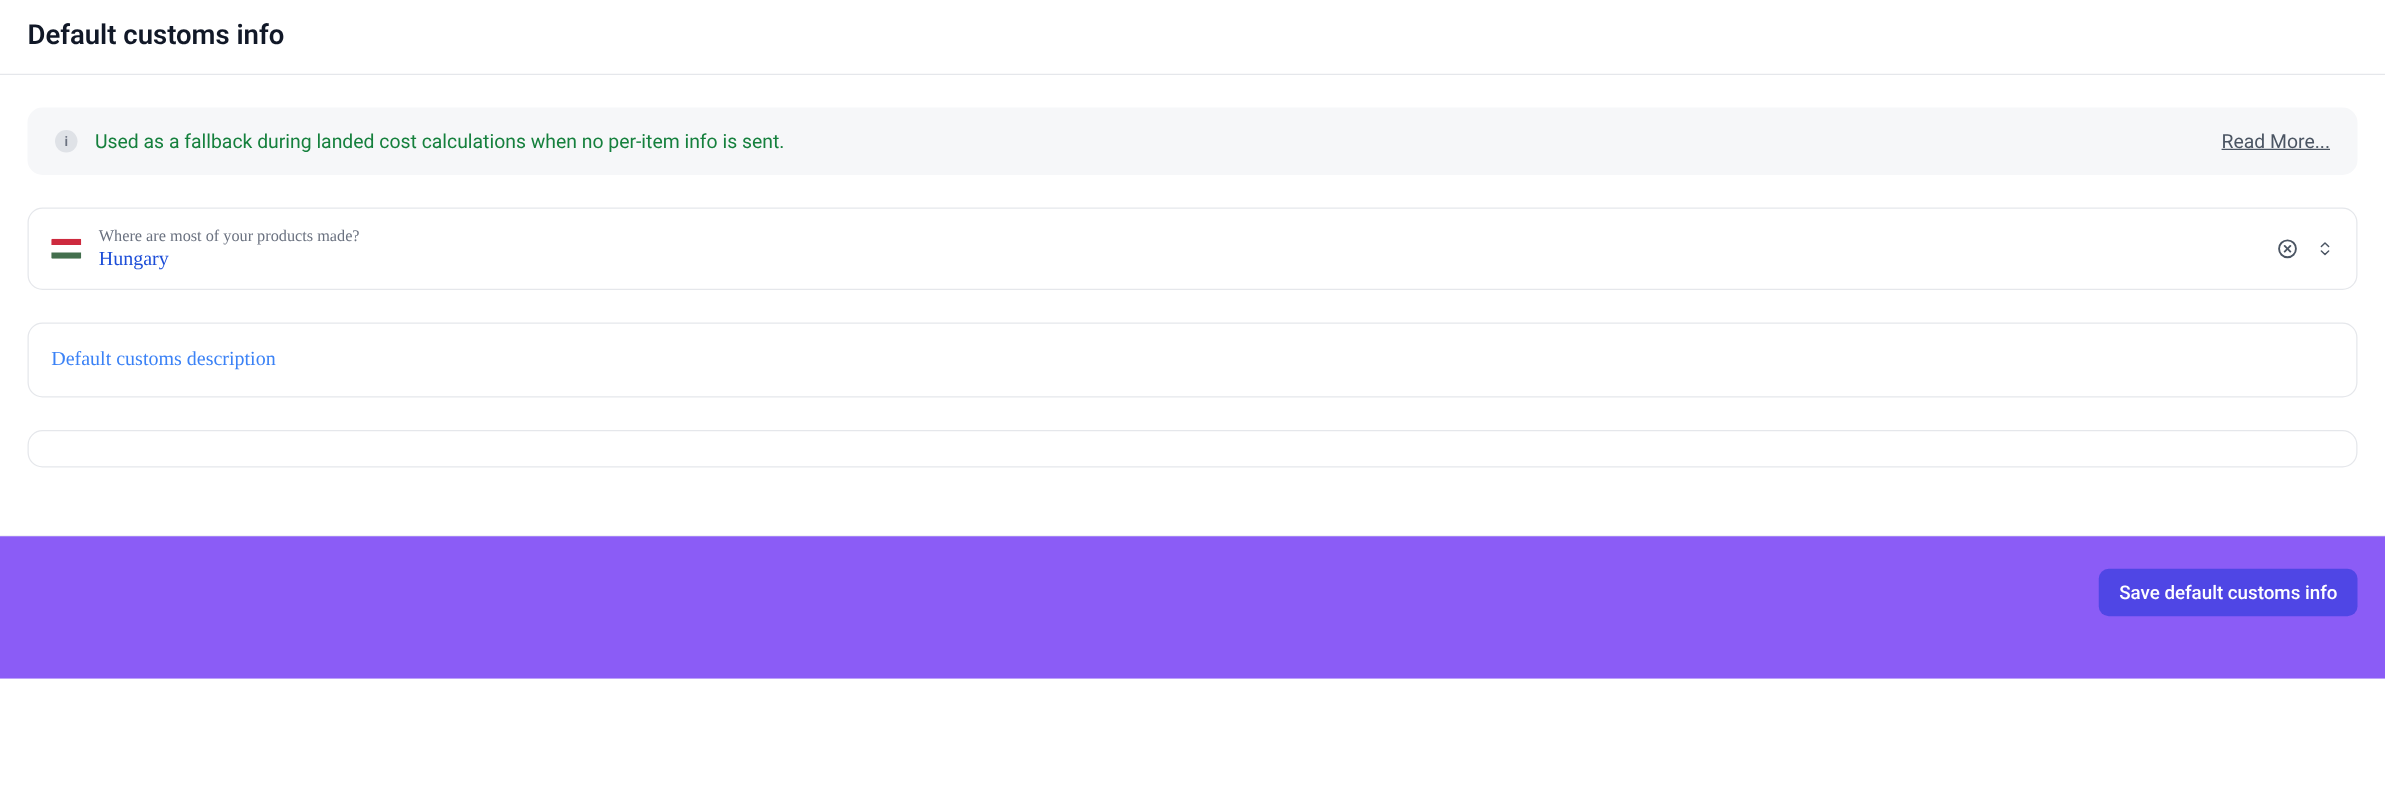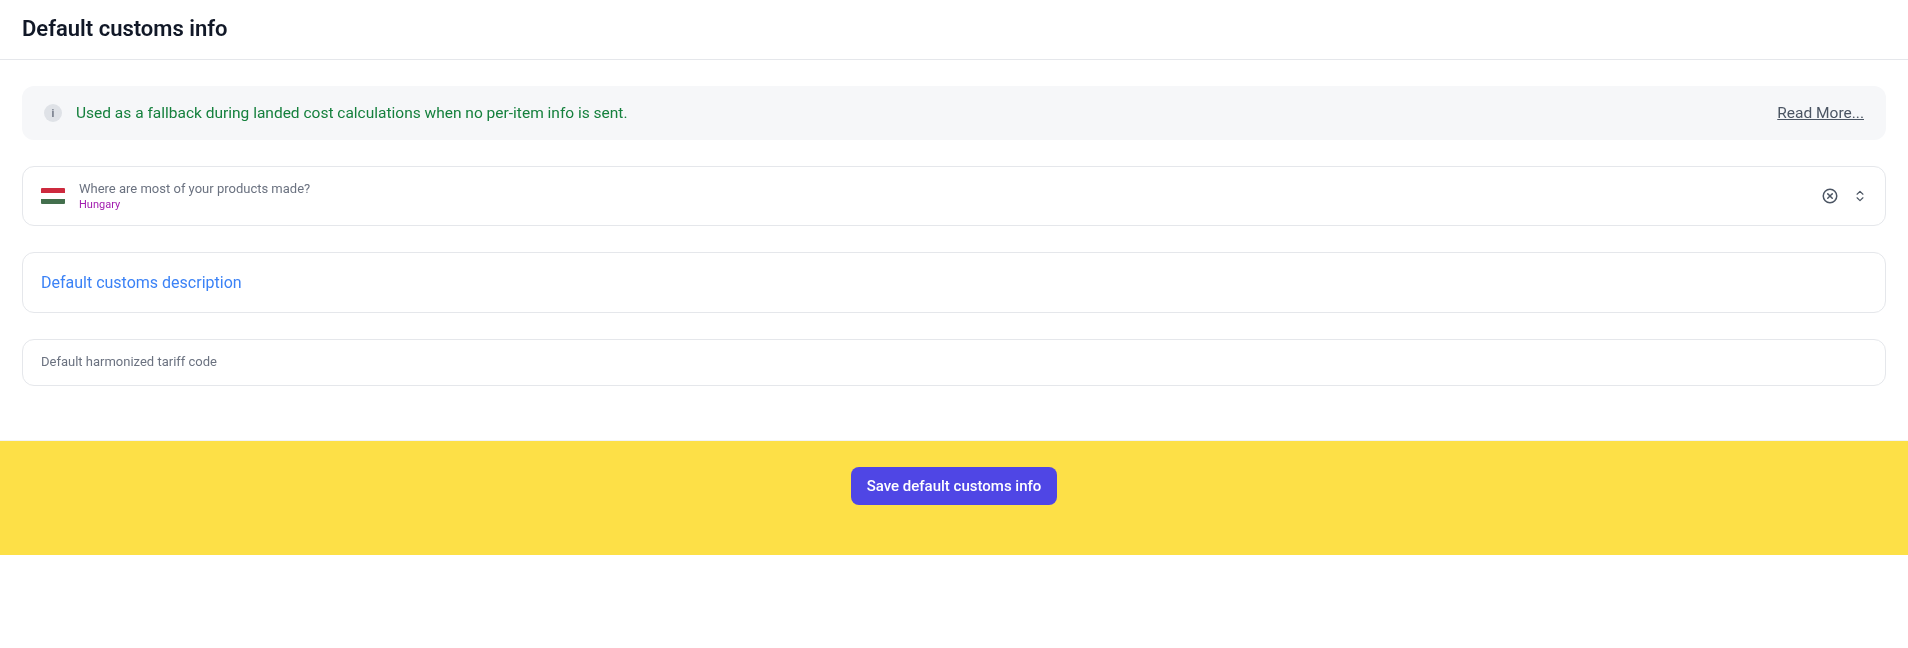--- a/index.html
+++ b/index.html
@@ -63,20 +63,21 @@
     border: none;
     font-family: inherit;
   }
   .field {
     border: 1px solid #e5e7eb;
     border-radius: 12px;
     padding: 14px 18px;
     margin-bottom: 26px;
     background: #ffffff;
     position: relative;
+    font-family: Liberation Serif, serif;
   }
   .field-with-flag {
     display: flex;
     align-items: center;
     gap: 14px;
   }
   .flag {
     width: 24px;
     height: 16px;
     flex-shrink: 0;
@@ -89,22 +90,22 @@
   .flag .red { background: #cd2a3e; }
   .flag .white { background: #ffffff; }
   .flag .green { background: #436f4d; }
   .field-body { flex: 1; }
   .field-label {
     font-size: 13px;
     color: #6b7280;
     margin-bottom: 2px;
   }
   .field-value {
-    font-size: 11px;
-    color: #a21caf;
+    font-size: 16px;
+    color: #1d4ed8;
   }
   .field-placeholder {
     font-size: 16px;
     color: #3b82f6;
   }
   .field-actions {
     display: flex;
     align-items: center;
     gap: 14px;
   }
@@ -115,25 +116,25 @@
     cursor: pointer;
     display: flex;
     align-items: center;
     justify-content: center;
     color: #4b5563;
   }
   .field-single {
     padding: 20px 18px;
   }
   .footer {
-    background: #fde047;
+    background: #8b5cf6;
     border-top: 1px solid #f2f3f5;
     padding: 26px 22px 50px 22px;
     display: flex;
-    justify-content: center;
+    justify-content: flex-end;
   }
   .primary-btn {
     background: #4f46e5;
     color: #ffffff;
     border: none;
     border-radius: 8px;
     padding: 10px 16px;
     font-size: 15px;
     font-weight: 500;
     cursor: pointer;
@@ -182,20 +183,19 @@
         </svg>
       </button>
     </div>
   </div>
 
   <div class="field field-single">
     <div class="field-placeholder">Default customs description</div>
   </div>
 
   <div class="field">
-    <div class="field-label">Default harmonized tariff code</div>
   </div>
 
 </div>
 
 <div class="footer">
   <button class="primary-btn">Save default customs info</button>
 </div>
 
 </body></html>

